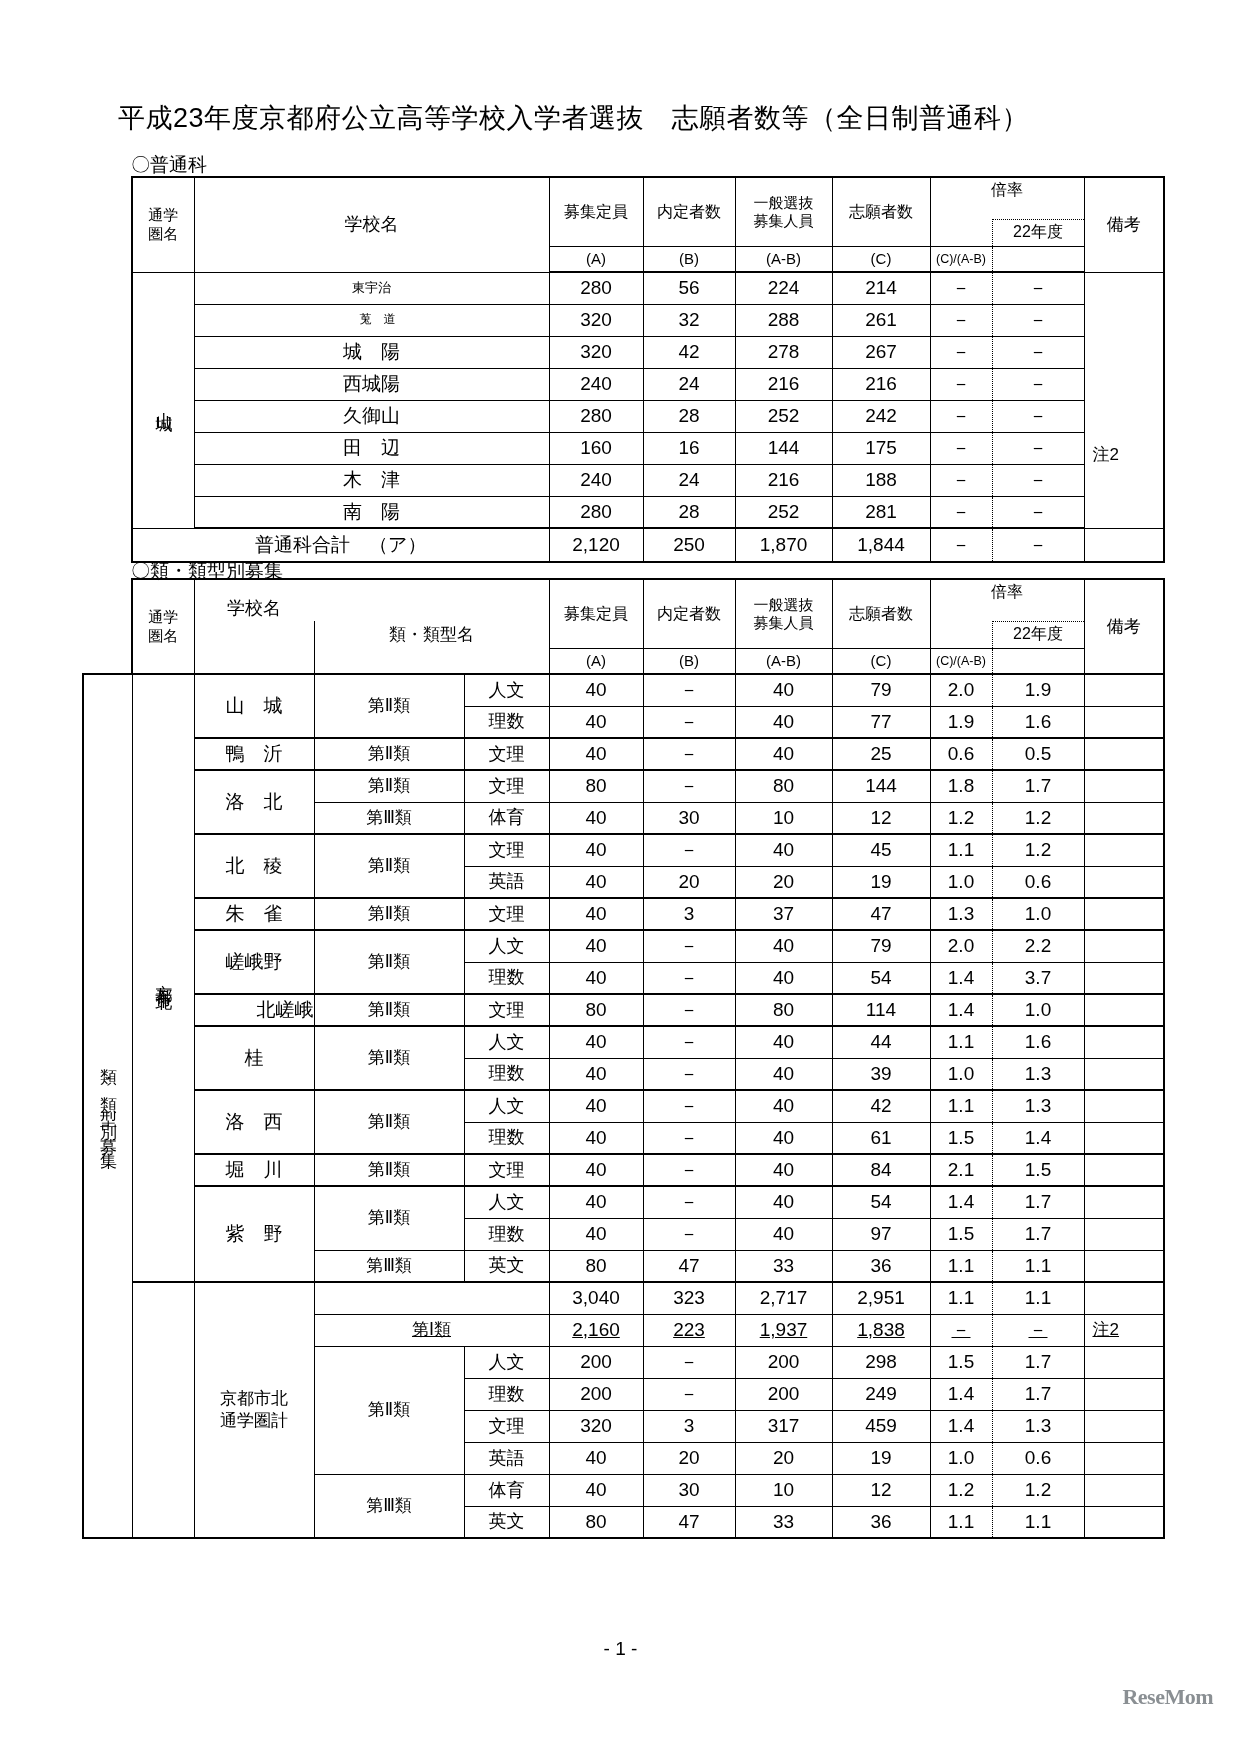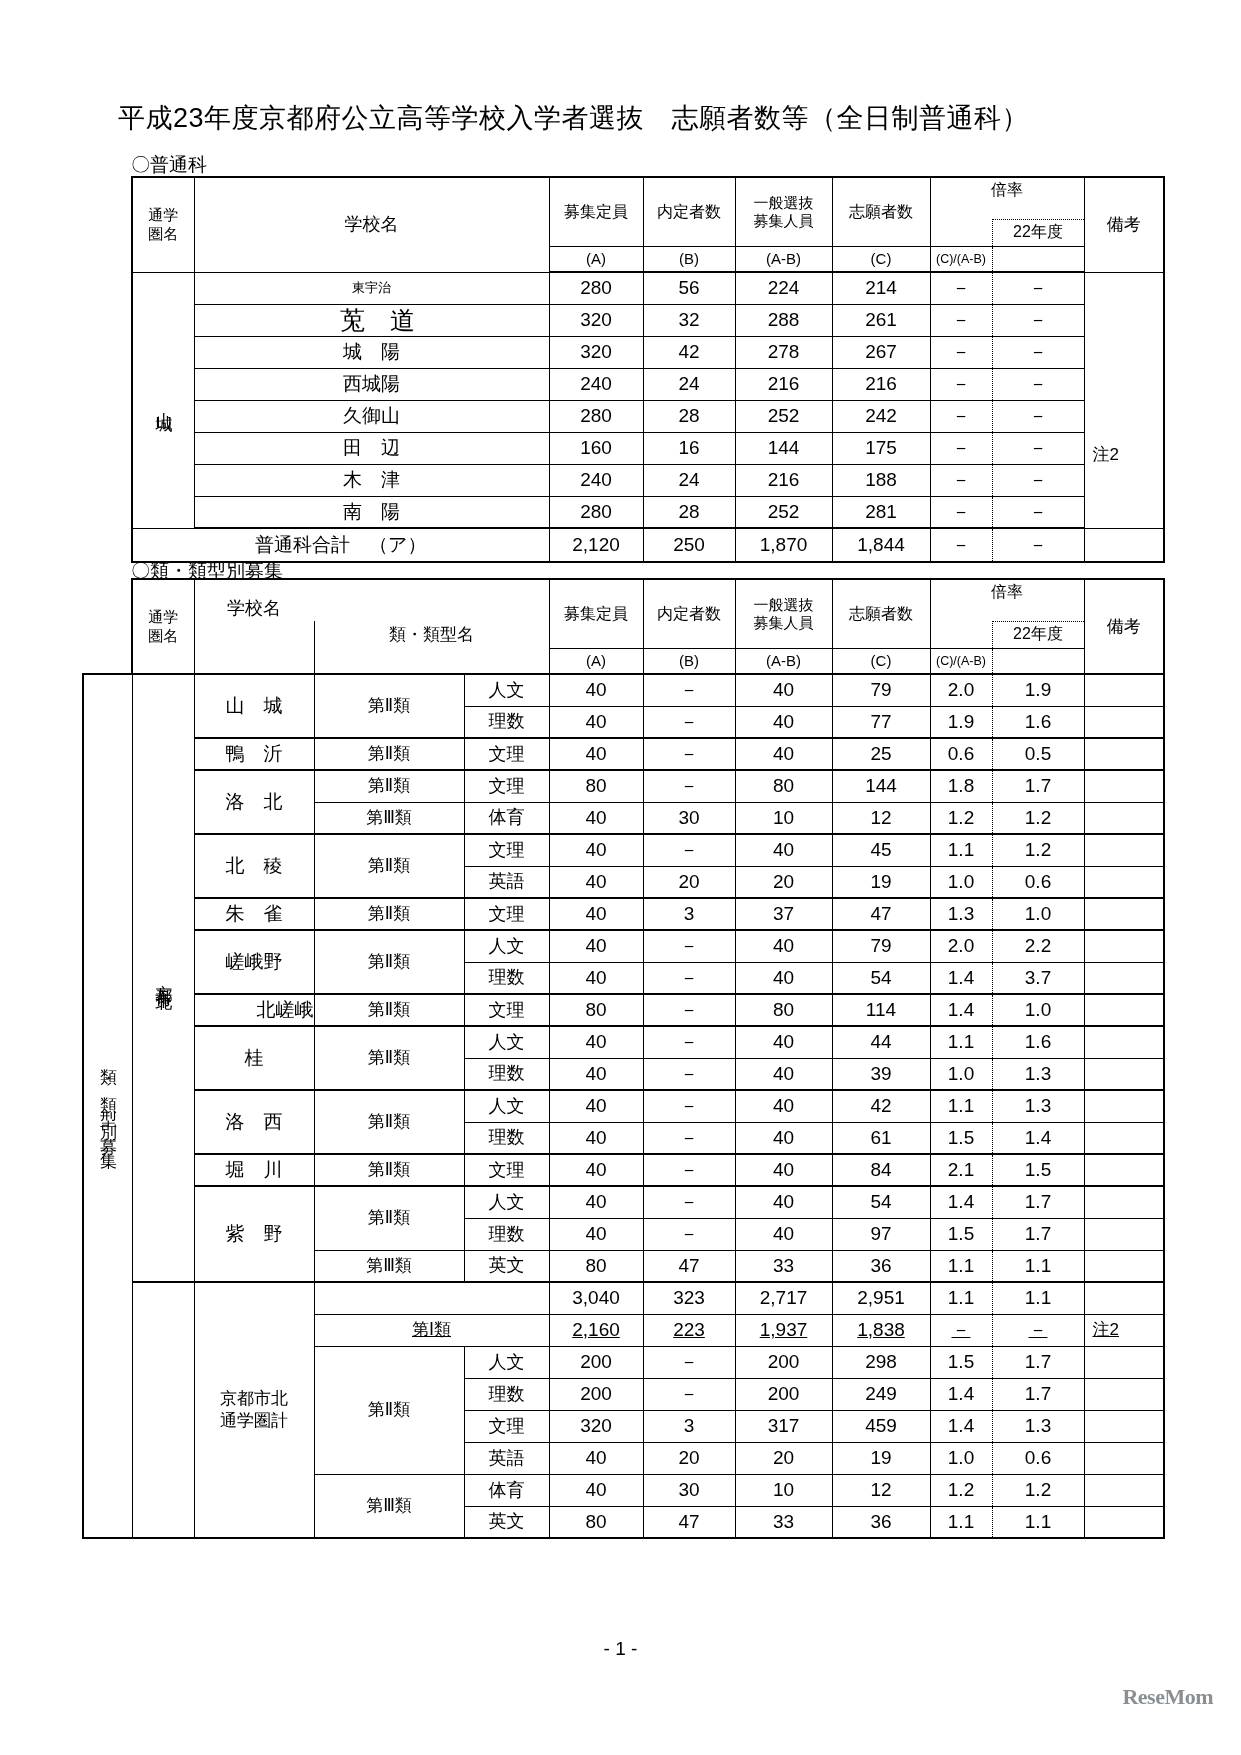--- a/index.html
+++ b/index.html
@@ -148,21 +148,21 @@
         <td class="num">56</td>
         <td class="num">224</td>
         <td class="num">214</td>
         <td class="dash br-none">－</td>
         <td class="dash bl-dot">－</td>
         <td rowspan="8" style="text-align:left;padding-left:8px;font-size:17px;position:relative;">
           <span style="position:absolute;left:8px;top:172px;">注2</span>
         </td>
       </tr>
       <tr style="height:32px">
-        <td style="font-size:25px;padding-left:12px;">莵　道</td>
+        <td style="font-size:12px;padding-left:12px;">莵　道</td>
         <td class="num">320</td>
         <td class="num">32</td>
         <td class="num">288</td>
         <td class="num">261</td>
         <td class="dash br-none">－</td>
         <td class="dash bl-dot">－</td>
       </tr>
       <tr style="height:32px">
         <td style="font-size:19px;">城　陽</td>
         <td class="num">320</td>

